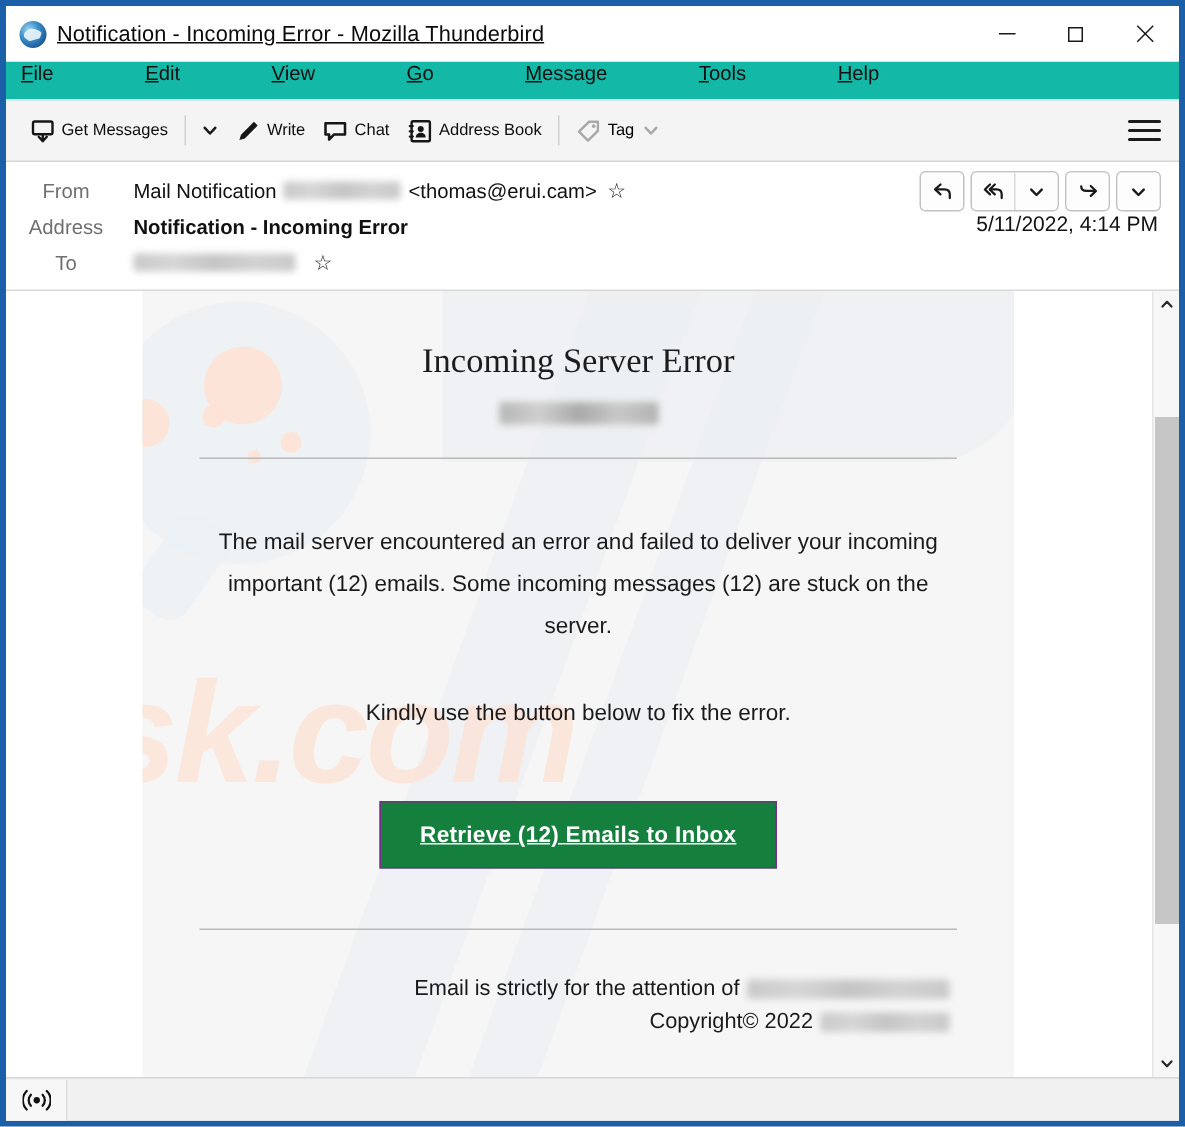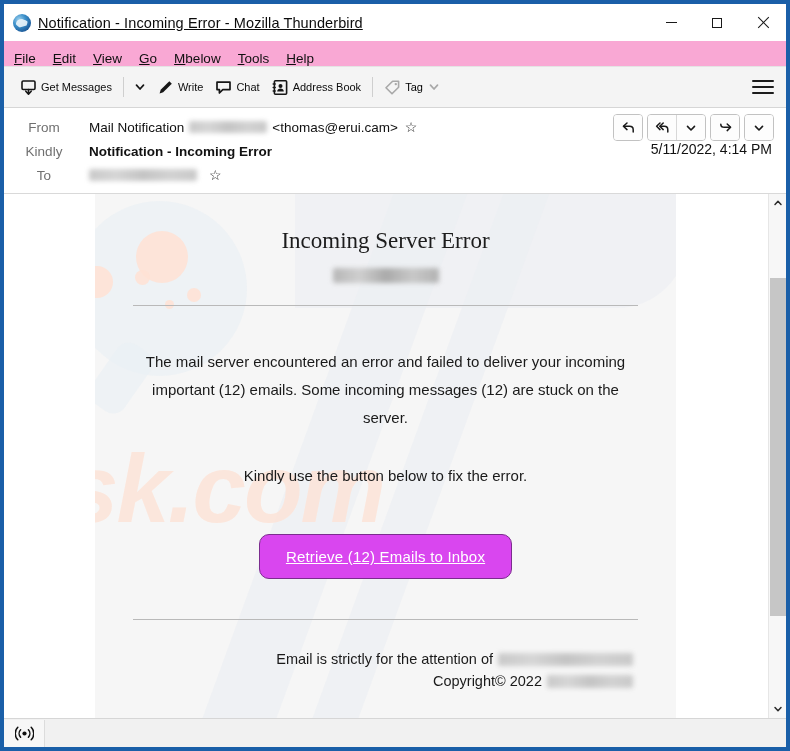--- a/index.html
+++ b/index.html
@@ -101,25 +101,26 @@
     width: 15px; height: 0;
     border-top: 1.4px solid #1a1a1a;
   }
   .win-glyph-close::before { transform: rotate(45deg); }
   .win-glyph-close::after  { transform: rotate(-45deg); }
 
   
   #menu-bar {
     height: 25px;
     min-height: 25px;
-    background: #f9a8d4;
-    display: flex;
-    align-items: flex-end;
+    background: #14b8a6;
+    display: flex;
+    align-items: flex-start;
     padding-left: 10px;
     border-bottom: 1px solid #e4e4e4;
+    gap: 44px;
   }
   .menu-item {
     font-size: 13.5px;
     color: #101010;
     margin-right: 17px;
     white-space: nowrap;
   }
   .menu-item u { text-decoration: underline; }
 
   
@@ -380,26 +381,26 @@
     margin: 32px 0 0 0;
     color: #1a1a1a;
   }
   #cta-wrap {
     margin-top: 46px;
     display: flex;
     justify-content: center;
   }
   #cta-button {
     display: inline-block;
-    background: #d946ef;
+    background: #15803d;
     border: 1.5px solid #7b2d8e;
-    border-radius: 10px;
+    border-radius: 0;
     color: #ffffff;
     font-size: 15px;
-    font-weight: normal;
+    font-weight: bold;
     padding: 13px 26px;
     letter-spacing: .2px;
   }
   #footer-rule {
     height: 1px;
     background: #b9b9b9;
     margin-top: 40px;
   }
   #footer-text {
     margin-top: 28px;
@@ -476,21 +477,21 @@
           <div class="win-glyph-close"></div>
         </div>
       </div>
     </div>
 
     <div id="menu-bar">
       <div class="menu-item"><u>F</u><span>ile</span></div>
       <div class="menu-item"><u>E</u><span>dit</span></div>
       <div class="menu-item"><u>V</u><span>iew</span></div>
       <div class="menu-item"><u>G</u><span>o</span></div>
-      <div class="menu-item"><u>M</u><span>below</span></div>
+      <div class="menu-item"><u>M</u><span>essage</span></div>
       <div class="menu-item"><u>T</u><span>ools</span></div>
       <div class="menu-item"><u>H</u><span>elp</span></div>
     </div>
 
     <div id="toolbar">
       <div class="tb-btn">
         <span class="tb-icon">
           <svg width="17" height="17" viewBox="0 0 17 17">
             <rect x="2" y="2" width="13" height="8.5" rx="1.2" fill="none" stroke="#161616" stroke-width="1.6"></rect>
             <path d="M8.5 10.5 V14.8 M5.8 12.2 L8.5 15.2 L11.2 12.2" fill="none" stroke="#161616" stroke-width="1.6" stroke-linecap="round" stroke-linejoin="round"></path>
@@ -557,21 +558,21 @@
       <div class="hdr-row">
         <div class="hdr-label">From</div>
         <div class="hdr-value">
           <span>Mail Notification</span>
           <span class="blur-chip" style="width:78px;"></span>
           <span>&lt;thomas@erui.cam&gt;</span>
           <span class="star-icon">☆</span>
         </div>
       </div>
       <div class="hdr-row">
-        <div class="hdr-label">Kindly</div>
+        <div class="hdr-label">Address</div>
         <div class="hdr-value bold">Notification - Incoming Error</div>
       </div>
       <div class="hdr-row">
         <div class="hdr-label">To</div>
         <div class="hdr-value">
           <span class="blur-chip" style="width:108px;margin-left:0;"></span>
           <span class="star-icon">☆</span>
         </div>
       </div>
       <div id="msg-date">5/11/2022, 4:14 PM</div>

